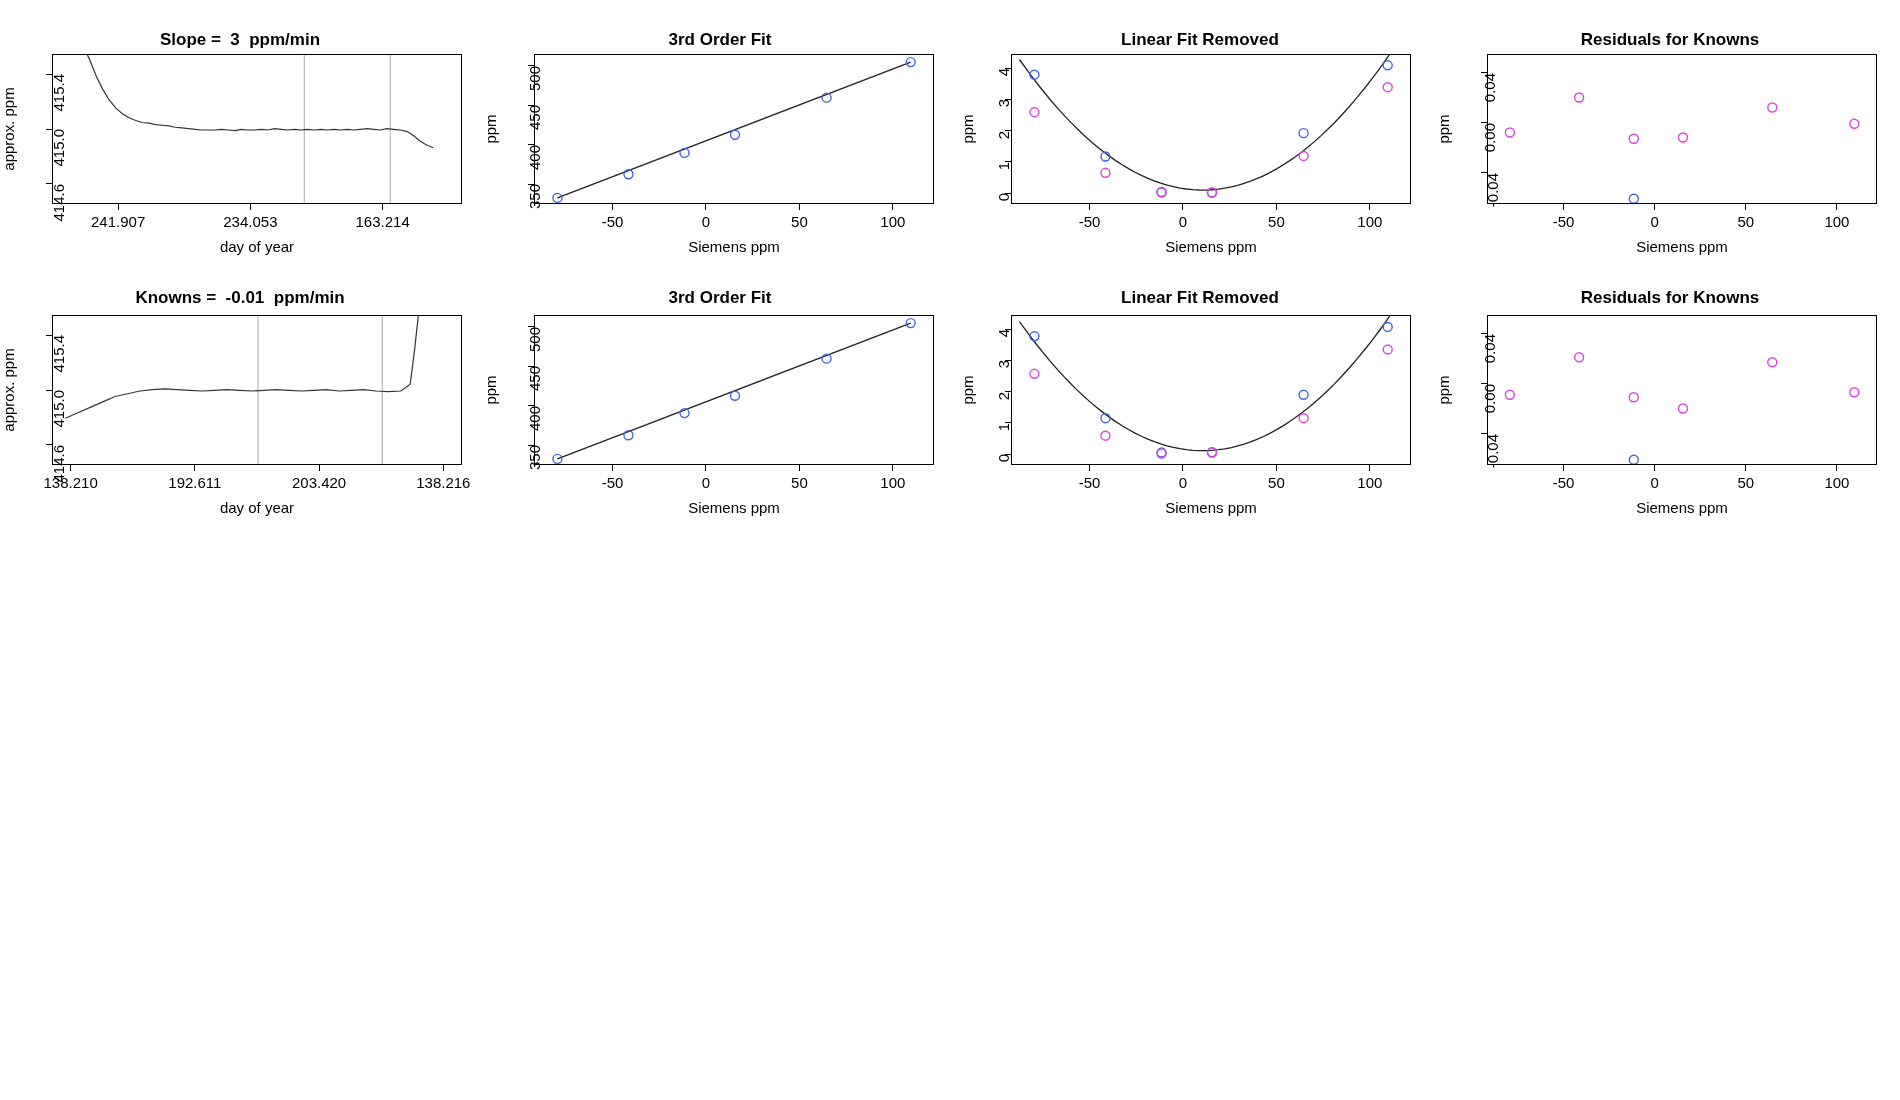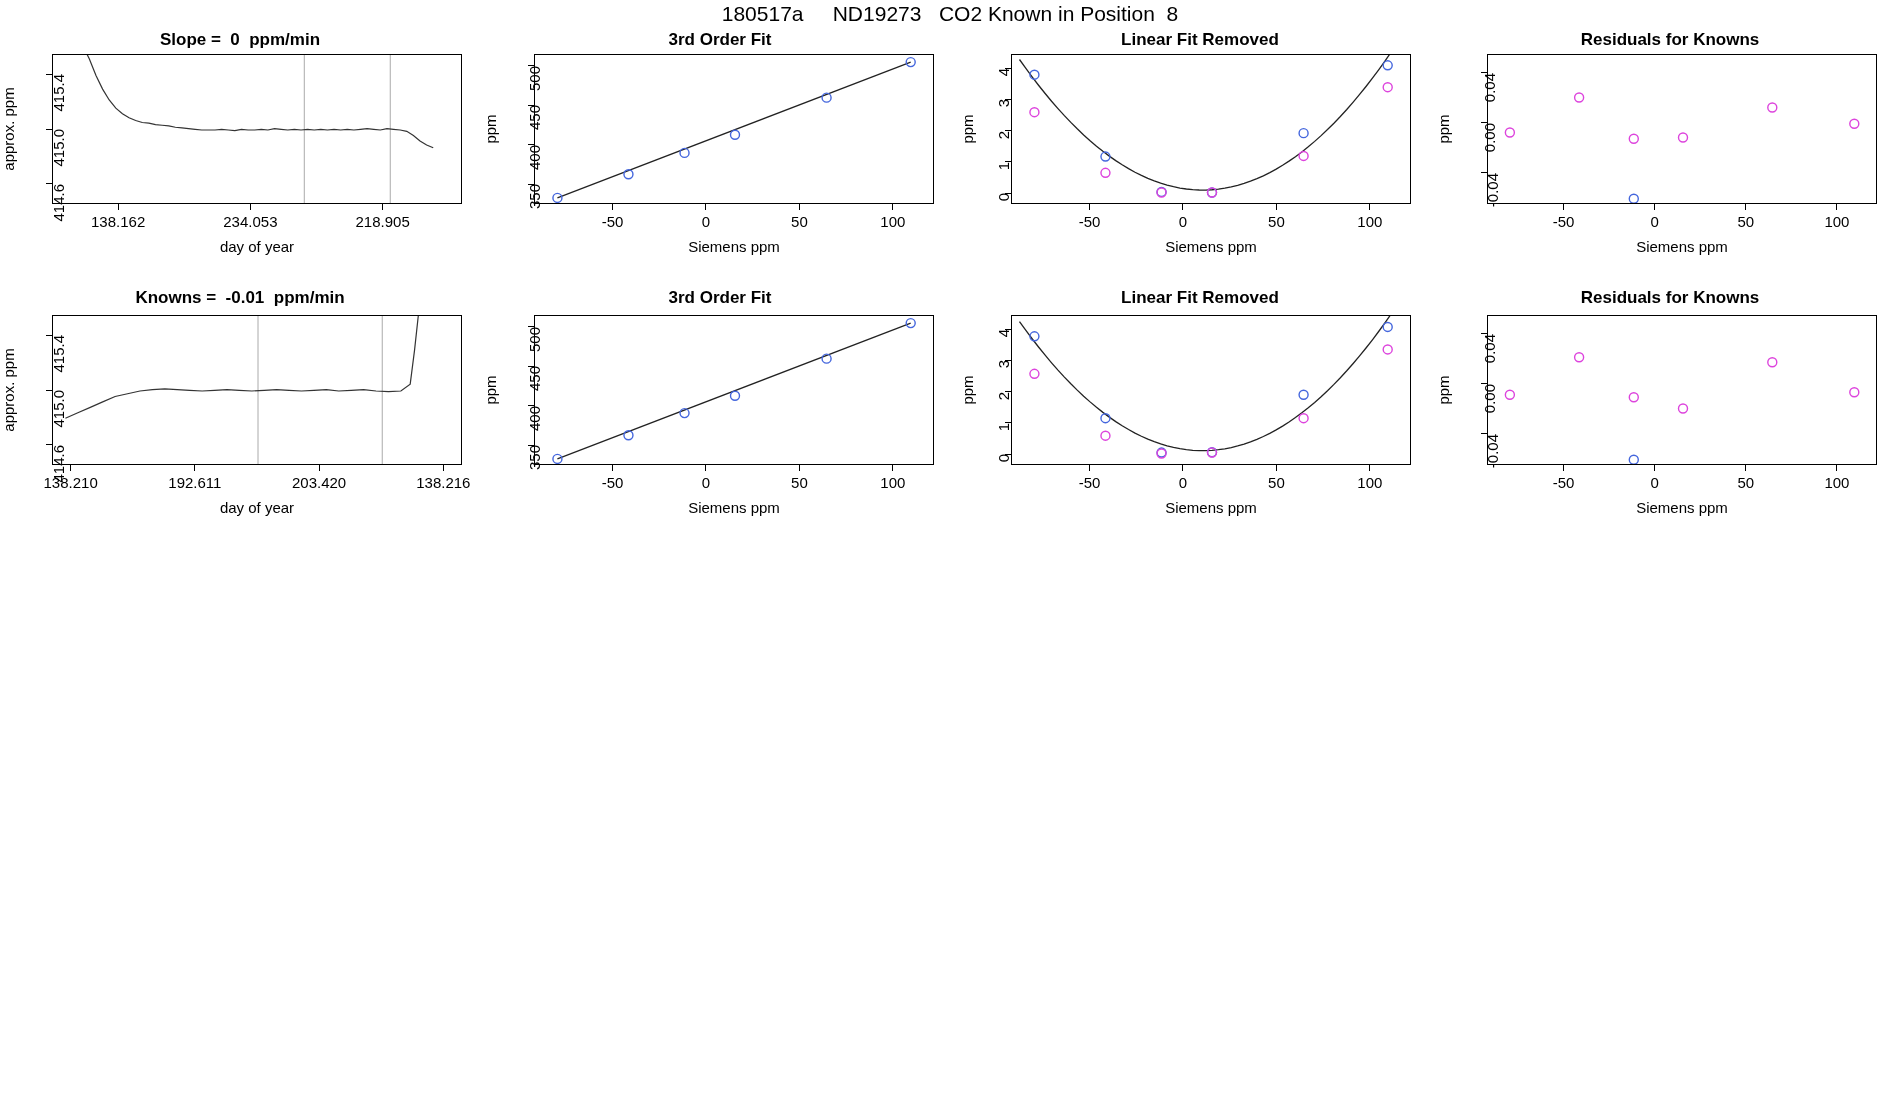--- a/index.html
+++ b/index.html
@@ -81,24 +81,23 @@
     position: absolute;
     left: 0;
     top: 0;
   }
 </style>
 </head>
 <body>
 
 <div id="page">
 
-  <div class="main-title">180517a     ND19273   CO2 Known in Position  8</div>
 
   <div class="panel" id="panel-r1c1" style="left:0px; top:30px; width:480px; height:240px;">
-    <div class="panel-title">Slope =  0  ppm/min</div>
+    <div class="panel-title">Slope =  3  ppm/min</div>
   </div>
 
   <div class="panel" id="panel-r1c2" style="left:480px; top:30px; width:480px; height:240px;">
     <div class="panel-title">3rd Order Fit</div>
   </div>
 
   <div class="panel" id="panel-r1c3" style="left:960px; top:30px; width:480px; height:240px;">
     <div class="panel-title">Linear Fit Removed</div>
   </div>
 
@@ -124,25 +123,25 @@
 
   <div id="plot-layer">
       <div class="plot-box" style="left: 52px; top: 54px; width: 410px; height: 150px;">
         <svg width="410" height="150" class="plot-svg">
           <line x1="251.2903225811908" y1="0" x2="251.2903225811908" y2="150" stroke="#aaaaaa" stroke-width="1"></line>
           <line x1="337.25806451567433" y1="0" x2="337.25806451567433" y2="150" stroke="#aaaaaa" stroke-width="1"></line>
           <path d="M29.76 -9.55 L36.37 4.09 L42.98 20.45 L49.60 34.09 L56.21 45.00 L62.82 53.18 L69.44 58.64 L76.05 62.73 L82.66 65.45 L89.27 67.50 L95.89 68.18 L102.50 69.55 L109.11 70.23 L115.73 70.91 L122.34 72.27 L128.95 72.95 L135.56 73.64 L142.18 74.32 L148.79 75.00 L155.40 75.00 L162.02 75.00 L168.63 74.32 L175.24 75.00 L181.85 75.68 L188.47 74.32 L195.08 75.00 L201.69 75.00 L208.31 74.32 L214.92 75.00 L221.53 73.64 L228.15 74.32 L234.76 75.00 L241.37 74.32 L247.98 75.00 L254.60 74.32 L261.21 75.00 L267.82 74.32 L274.44 75.00 L281.05 74.32 L287.66 75.00 L294.27 74.32 L300.89 75.00 L307.50 74.32 L314.11 73.64 L320.73 74.32 L327.34 75.00 L333.95 73.64 L340.56 74.32 L347.18 75.00 L353.79 76.36 L360.40 80.45 L367.02 85.91 L373.63 90.00 L380.24 92.73 " fill="none" stroke="#333333" stroke-width="1.2"></path>
         </svg>
       </div>
       <div class="tickmark" style="left: 117.629px; top: 204px; width: 1px; height: 6px;"></div>
-      <div class="tick-x" style="left: 68.129px; top: 213px; width: 100px;">138.162</div>
+      <div class="tick-x" style="left: 68.129px; top: 213px; width: 100px;">241.907</div>
       <div class="tickmark" style="left: 249.887px; top: 204px; width: 1px; height: 6px;"></div>
       <div class="tick-x" style="left: 200.387px; top: 213px; width: 100px;">234.053</div>
       <div class="tickmark" style="left: 382.145px; top: 204px; width: 1px; height: 6px;"></div>
-      <div class="tick-x" style="left: 332.645px; top: 213px; width: 100px;">218.905</div>
+      <div class="tick-x" style="left: 332.645px; top: 213px; width: 100px;">163.214</div>
       <div class="tickmark" style="left: 46px; top: 183.045px; width: 6px; height: 1px;"></div>
       <div class="tick-y" style="left: 40px; top: 183.545px; transform: translate(-50%, -50%) rotate(-90deg); text-align: center;">414.6</div>
       <div class="tickmark" style="left: 46px; top: 128.5px; width: 6px; height: 1px;"></div>
       <div class="tick-y" style="left: 40px; top: 129px; transform: translate(-50%, -50%) rotate(-90deg); text-align: center;">415.0</div>
       <div class="tickmark" style="left: 46px; top: 73.9545px; width: 6px; height: 1px;"></div>
       <div class="tick-y" style="left: 40px; top: 74.4545px; transform: translate(-50%, -50%) rotate(-90deg); text-align: center;">415.4</div>
       <div class="axis-label-x" style="left: 52px; top: 238px; width: 410px;">day of year</div>
       <div class="axis-label-y" style="left: 8px; top: 129px; width: 150px; text-align: center; transform: rotate(-90deg) translate(-50%, -50%);">approx. ppm</div>
       <div class="plot-box" style="left: 534px; top: 54px; width: 400px; height: 150px;">
         <svg width="400" height="150" class="plot-svg">

